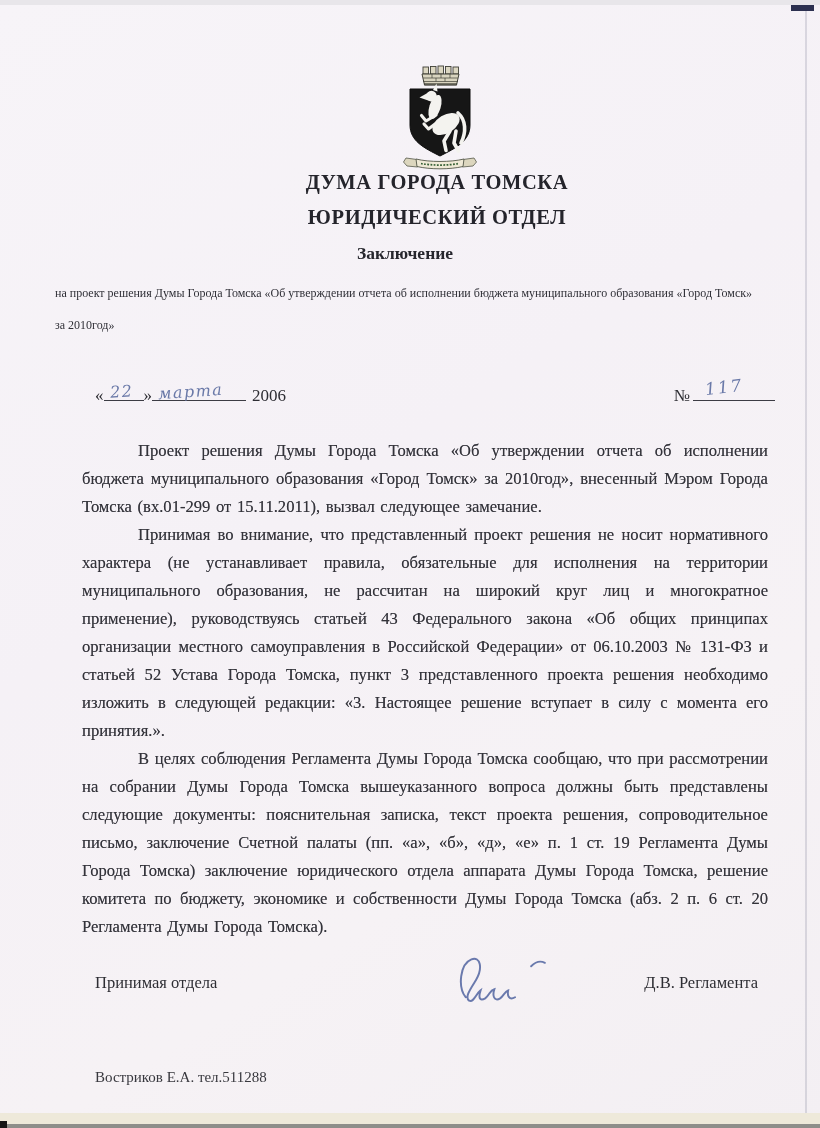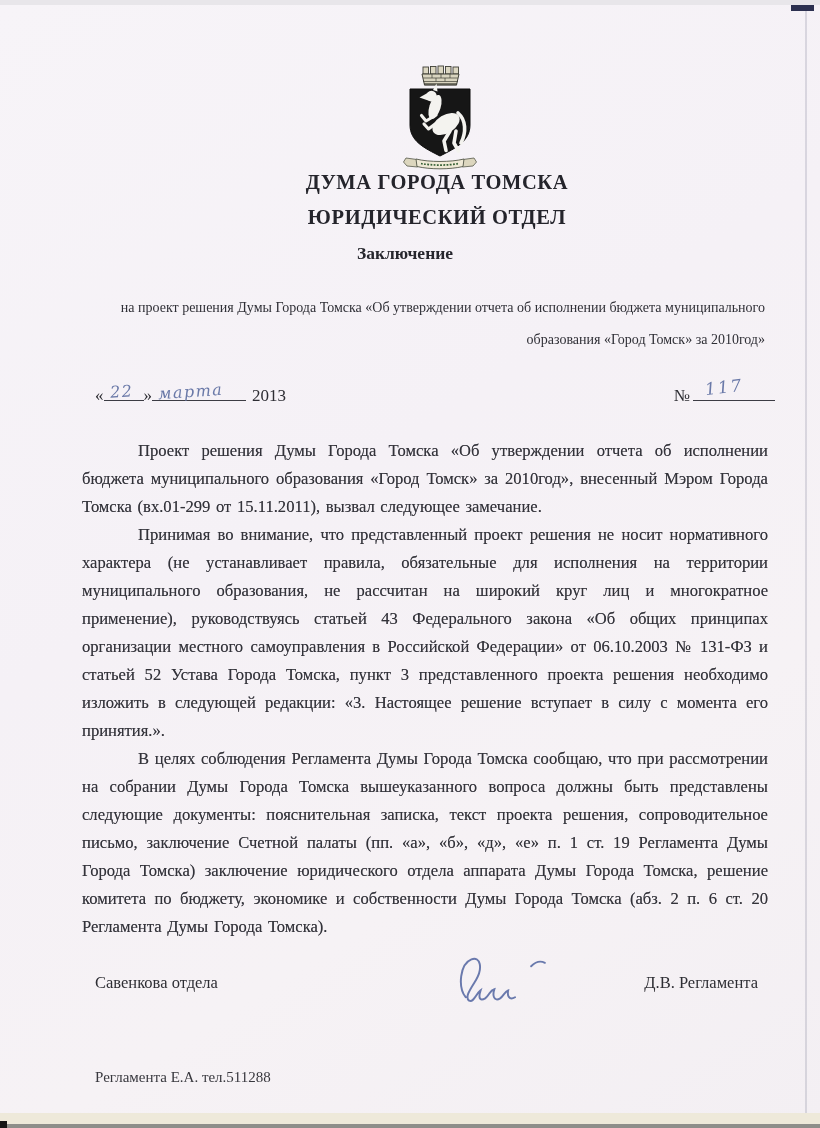--- a/index.html
+++ b/index.html
@@ -10,21 +10,21 @@
     font-family:"Liberation Serif","DejaVu Serif",serif;
     color:#2e2e34;
   }
   .abs { position:absolute; }
   
   .crest { left:392px; top:58px; width:96px; height:112px; }
   .org-line { left:54px; width:766px; text-align:center; font-weight:bold; font-size:20.5px; letter-spacing:0.6px; color:#24242b; }
   .org1 { top:166px; }
   .org2 { top:201px; }
   .doc-title { left:0; top:238px; width:810px; text-align:center; font-weight:bold; font-size:17.5px; color:#26262d; }
-  .subtitle { left:55px; top:287px; width:710px; text-align:right; font-size:14px; line-height:32px; color:#2f2f36; }
+  .subtitle { left:55px; top:272px; width:710px; text-align:left; font-size:12px; line-height:32px; color:#2f2f36; }
   
   .date-row { left:95px; top:381px; font-size:17px; color:#2d2d33; white-space:nowrap; }
   .num-row  { left:674px; top:381px; font-size:17px; color:#2d2d33; white-space:nowrap; }
   .blank { display:inline-block; border-bottom:1.4px solid #3c3c44; position:relative; vertical-align:baseline; }
   .blank-day { width:40px; }
   .blank-month { width:94px; }
   .blank-num { width:82px; margin-left:3px; }
   .hw {
     position:absolute; left:6px; bottom:-1px;
     font-family:"DejaVu Serif","Liberation Serif",serif;
@@ -106,43 +106,43 @@
     </svg>
   </div>
 
   <div class="abs org-line org1">ДУМА ГОРОДА ТОМСКА</div>
   <div class="abs org-line org2">ЮРИДИЧЕСКИЙ ОТДЕЛ</div>
 
   <div class="abs doc-title">Заключение</div>
   <div class="abs subtitle">на проект решения Думы Города Томска «Об утверждении отчета об исполнении бюджета муниципального образования «Город Томск» за 2010год»</div>
 
   <div class="abs date-row">
-    <span>«</span><span class="blank blank-day"><i class="hw">22</i></span><span>»</span><span class="blank blank-month"><i class="hw">марта</i></span><span class="year">2013</span>
+    <span>«</span><span class="blank blank-day"><i class="hw">22</i></span><span>»</span><span class="blank blank-month"><i class="hw">марта</i></span><span class="year">2006</span>
   </div>
 
   <div class="abs num-row">
     <span>№</span><span class="blank blank-num"><i class="hw hw-num">117</i></span>
   </div>
 
   <div class="abs body-text">
     <p>Проект решения Думы Города Томска «Об утверждении отчета об исполнении бюджета муниципального образования «Город Томск» за 2010год», внесенный Мэром Города Томска (вх.01-299 от 15.11.2011), вызвал следующее замечание.</p>
     <p>Принимая во внимание, что представленный проект решения не носит нормативного характера (не устанавливает правила, обязательные для исполнения на территории муниципального образования, не рассчитан на широкий круг лиц и многократное применение), руководствуясь статьей 43 Федерального закона «Об общих принципах организации местного самоуправления в Российской Федерации» от 06.10.2003 № 131-ФЗ и статьей 52 Устава Города Томска, пункт 3 представленного проекта решения необходимо изложить в следующей редакции: «3. Настоящее решение вступает в силу с момента его принятия.».</p>
     <p>В целях соблюдения Регламента Думы Города Томска сообщаю, что при рассмотрении на собрании Думы Города Томска вышеуказанного вопроса должны быть представлены следующие документы: пояснительная записка, текст проекта решения, сопроводительное письмо, заключение Счетной палаты (пп. «а», «б», «д», «е» п. 1 ст. 19 Регламента Думы Города Томска) заключение юридического отдела аппарата Думы Города Томска, решение комитета по бюджету, экономике и собственности Думы Города Томска (абз. 2 п. 6 ст. 20 Регламента Думы Города Томска).</p>
   </div>
 
-  <div class="abs sig-pos">Савенкова отдела</div>
+  <div class="abs sig-pos">Принимая отдела</div>
   <svg class="abs sig-scribble" viewBox="0 0 100 54" xmlns="http://www.w3.org/2000/svg">
     <g fill="none" stroke="#5d6fa6" stroke-width="1.7" stroke-linecap="round" opacity="0.92">
       <path d="M14,42 C7,33 9,13 19,9 C27,6 29,17 23,27 C18,35 13,42 17,45 C21,47 23,39 27,36 C25,42 26,46 31,43 C35,40 35,36 39,35 C37,41 39,46 44,43 C47,41 48,37 51,36 C50,41 52,45 57,42"></path>
       <path d="M71,15 C75,11 79,10 83,12"></path>
     </g>
   </svg>
   <div class="abs sig-name">Д.В. Регламента</div>
 
-  <div class="abs footer">Регламента Е.А. тел.511288</div>
+  <div class="abs footer">Востриков Е.А. тел.511288</div>
 
   <div class="abs edge-line-right"></div>
   <div class="abs corner-mark-tr"></div>
   <div class="abs strip-cream"></div>
   <div class="abs strip-gray"></div>
   <div class="abs corner-mark-bl"></div>
 
 </div>
 
 </body></html>

